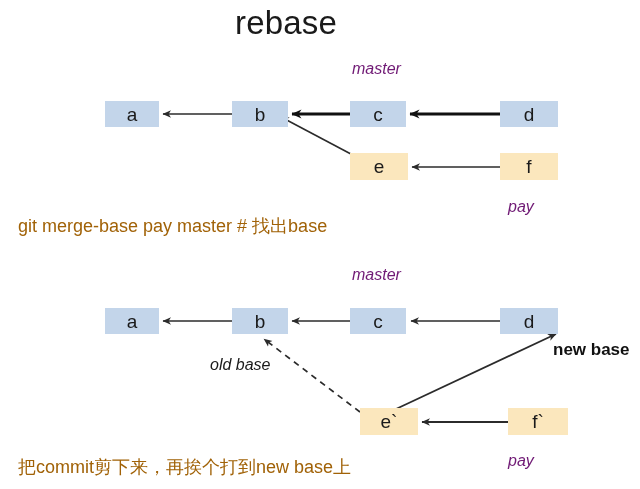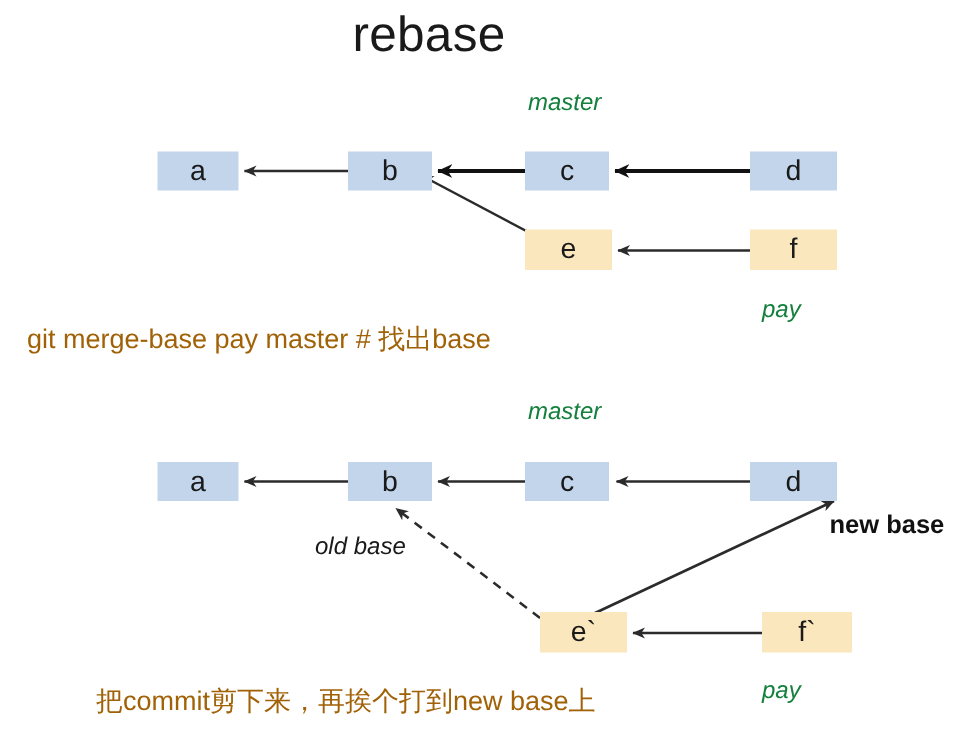--- a/index.html
+++ b/index.html
@@ -48,21 +48,21 @@
     line-height: 1;
     color: #1a1a1a;
     box-sizing: border-box;
   }
   .node.blue { background: #c3d5ea; }
   .node.amber { background: #fbe7bd; }
   .branch-label {
     position: absolute;
     font-style: italic;
     font-size: 16px;
-    color: #15803d;
+    color: #701a75;
     white-space: nowrap;
   }
   .annot-italic {
     position: absolute;
     font-style: italic;
     font-size: 16px;
     color: #1a1a1a;
     white-space: nowrap;
   }
   .annot-bold {
@@ -176,15 +176,15 @@
   <div class="annot-bold" style="left:518px; top:340px;">new base</div>
 
   <div class="annot-italic" style="left:210px; top:356px;font-style:italic;">old base</div>
 
   <div class="node amber" style="left:360px; top:408px; width:58px; height:27px;">e`</div>
 
   <div class="node amber" style="left:508px; top:408px; width:60px; height:27px;">f`</div>
 
   <div class="branch-label" style="left:508px; top:452px;">pay</div>
 
-  <div class="caption" style="left:18px; top:455px;margin-left:46px;">把commit剪下来，再挨个打到new base上</div>
+  <div class="caption" style="left:18px; top:455px;">把commit剪下来，再挨个打到new base上</div>
 
 </div>
 
 </body></html>

